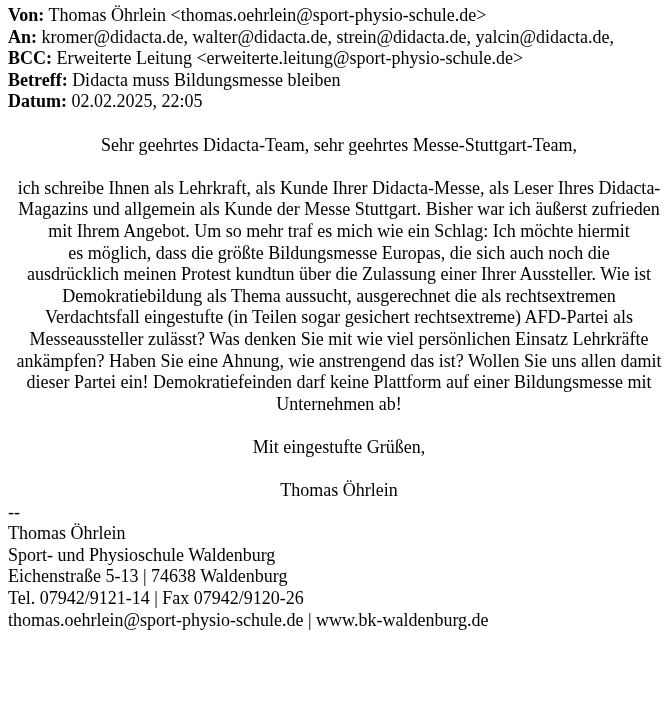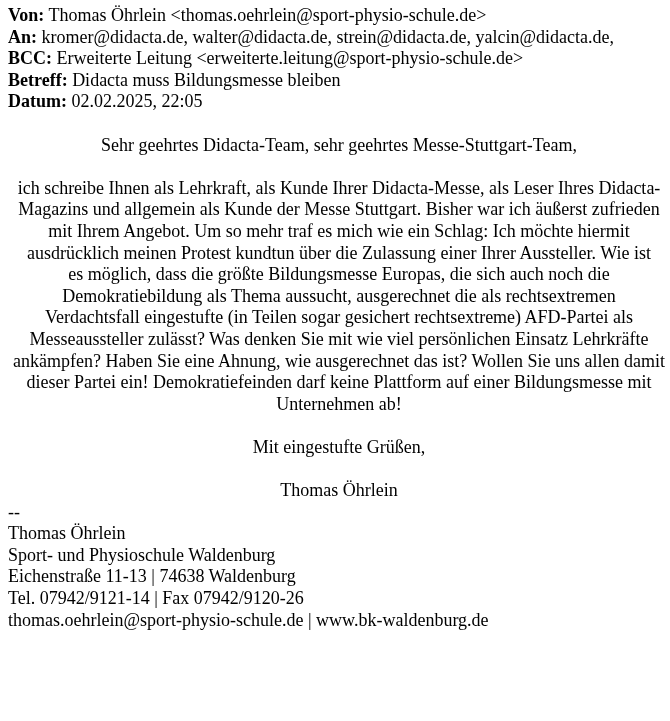--- a/index.html
+++ b/index.html
@@ -46,52 +46,52 @@
   <div class="line gap-above">Sehr geehrtes Didacta-Team, sehr geehrtes Messe-Stuttgart-Team,</div>
 
   <div class="body-lines gap-above">
 
       <div class="line">ich schreibe Ihnen als Lehrkraft, als Kunde Ihrer Didacta-Messe, als Leser Ihres Didacta-</div>
 
       <div class="line">Magazins und allgemein als Kunde der Messe Stuttgart. Bisher war ich äußerst zufrieden</div>
 
       <div class="line">mit Ihrem Angebot. Um so mehr traf es mich wie ein Schlag: Ich möchte hiermit</div>
 
+      <div class="line">es möglich, dass die größte Bildungsmesse Europas, die sich auch noch die</div>
+
       <div class="line">ausdrücklich meinen Protest kundtun über die Zulassung einer Ihrer Aussteller. Wie ist</div>
-
-      <div class="line">es möglich, dass die größte Bildungsmesse Europas, die sich auch noch die</div>
 
       <div class="line">Demokratiebildung als Thema aussucht, ausgerechnet die als rechtsextremen</div>
 
       <div class="line">Verdachtsfall eingestufte (in Teilen sogar gesichert rechtsextreme) AFD-Partei als</div>
 
       <div class="line">Messeaussteller zulässt? Was denken Sie mit wie viel persönlichen Einsatz Lehrkräfte</div>
 
 
-      <div class="line">ankämpfen? Haben Sie eine Ahnung, wie ausgerechnet das ist? Wollen Sie uns allen damit</div>
+      <div class="line">ankämpfen? Haben Sie eine Ahnung, wie anstrengend das ist? Wollen Sie uns allen damit</div>
 
 
       <div class="line">dieser Partei ein! Demokratiefeinden darf keine Plattform auf einer Bildungsmesse mit</div>
 
 
       <div class="line">Unternehmen ab!</div>
     </div>
 
   <div class="line gap-above">Mit eingestufte Grüßen,</div>
 
   <div class="line gap-above">Thomas Öhrlein</div>
 
   <div class="line">--</div>
 
   <div class="signature">
 
       <div class="line">Thomas Öhrlein</div>
 
       <div class="line">Sport- und Physioschule Waldenburg</div>
 
-      <div class="line">Eichenstraße 11-13 | 74638 Waldenburg</div>
+      <div class="line">Eichenstraße 5-13 | 74638 Waldenburg</div>
 
       <div class="line">Tel. 07942/9121-14 | Fax 07942/9120-26</div>
 
       <div class="line">thomas.oehrlein@sport-physio-schule.de | www.bk-waldenburg.de</div>
     </div>
 
 </div>
 
 </body></html>

